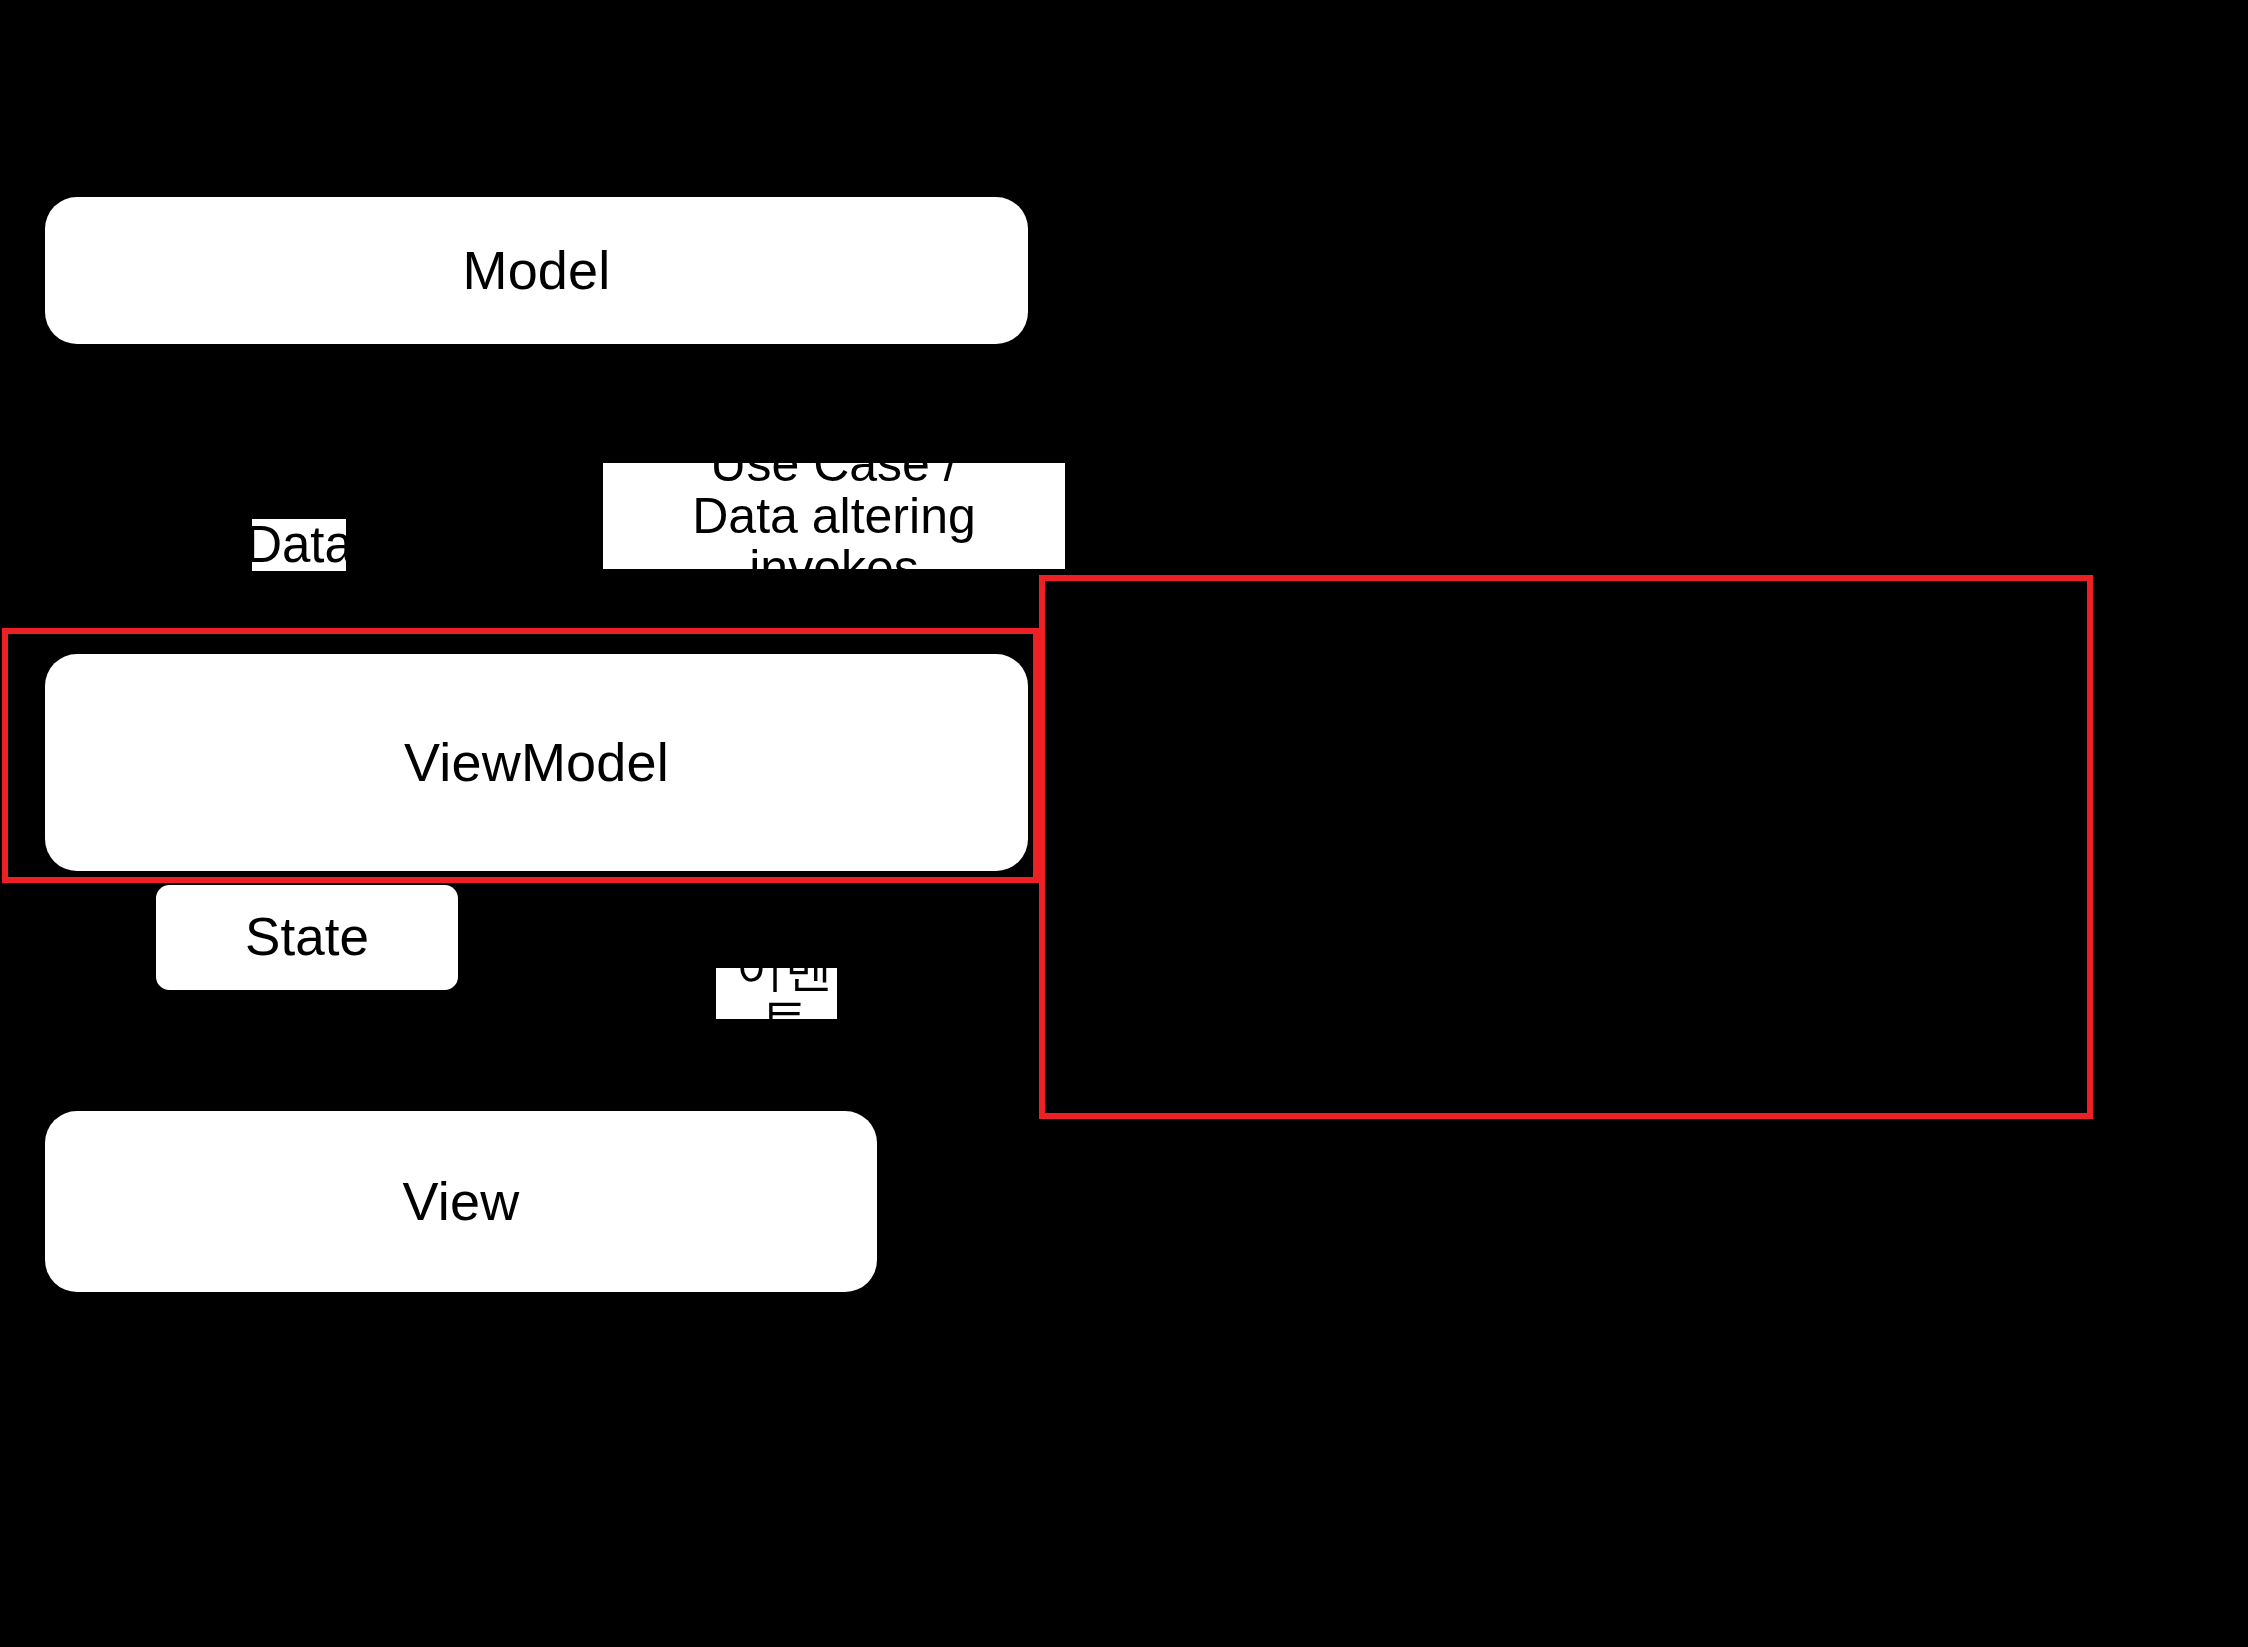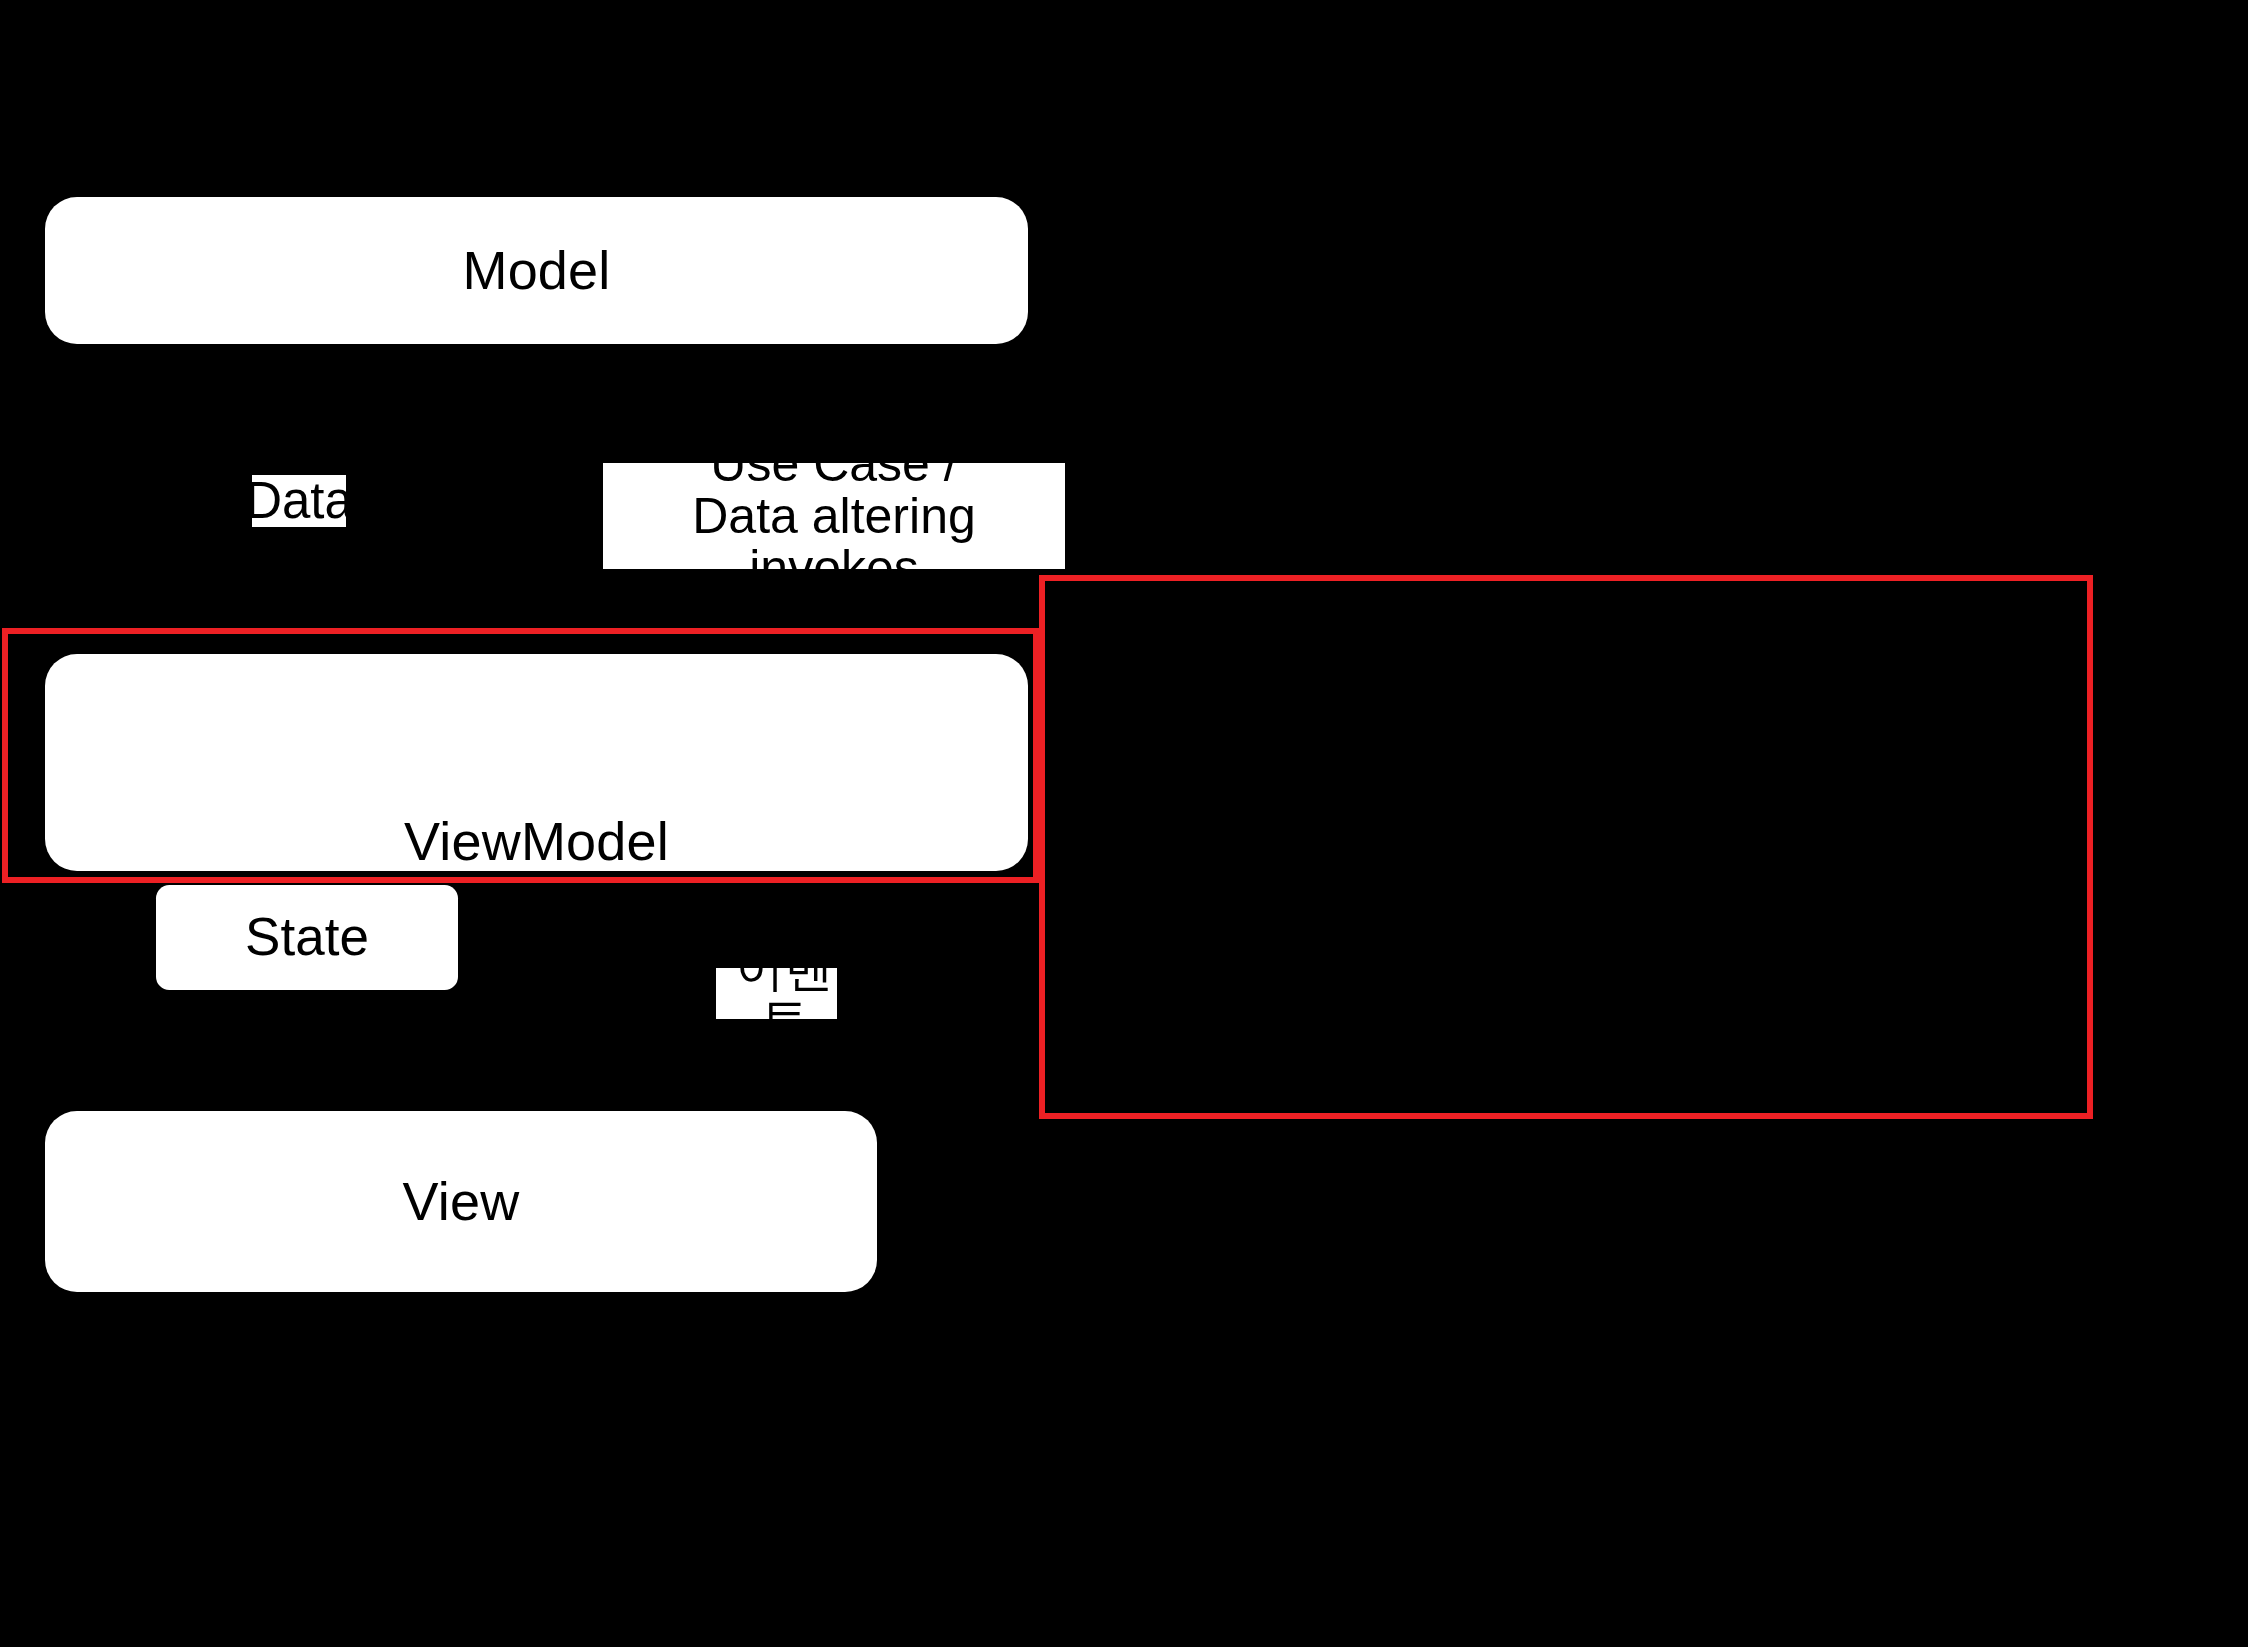--- a/index.html
+++ b/index.html
@@ -101,29 +101,29 @@
 </style>
 </head>
 <body>
 
 <div id="canvas" style="background: rgb(0, 0, 0);">
 
   <div class="node" id="node-model" style="background: rgb(255, 255, 255); color: rgb(0, 0, 0);">
     <span class="node-label">Model</span>
   </div>
 
-  <div class="node" id="node-viewmodel" style="background: rgb(255, 255, 255); color: rgb(0, 0, 0); align-items: flex-end;">
+  <div class="node" id="node-viewmodel" style="background: rgb(255, 255, 255); color: rgb(0, 0, 0);">
     <span class="node-label">ViewModel</span>
   </div>
 
   <div class="node" id="node-view" style="background: rgb(255, 255, 255); color: rgb(0, 0, 0);">
     <span class="node-label">View</span>
   </div>
 
-  <div class="chip" id="chip-data" style="background: rgb(255, 255, 255); color: rgb(0, 0, 0);">
+  <div class="chip" id="chip-data" style="background: rgb(255, 255, 255); color: rgb(0, 0, 0); margin-top: 44px;">
     <span class="chip-label">Data</span>
   </div>
 
   <div class="chip" id="chip-usecase" style="background: rgb(255, 255, 255); color: rgb(0, 0, 0);">
     <span class="chip-label">Use Case /
 Data altering invokes</span>
   </div>
 
   <div class="chip" id="chip-state" style="background: rgb(255, 255, 255); color: rgb(0, 0, 0); text-align: right;">
     <span class="chip-label">State</span>

